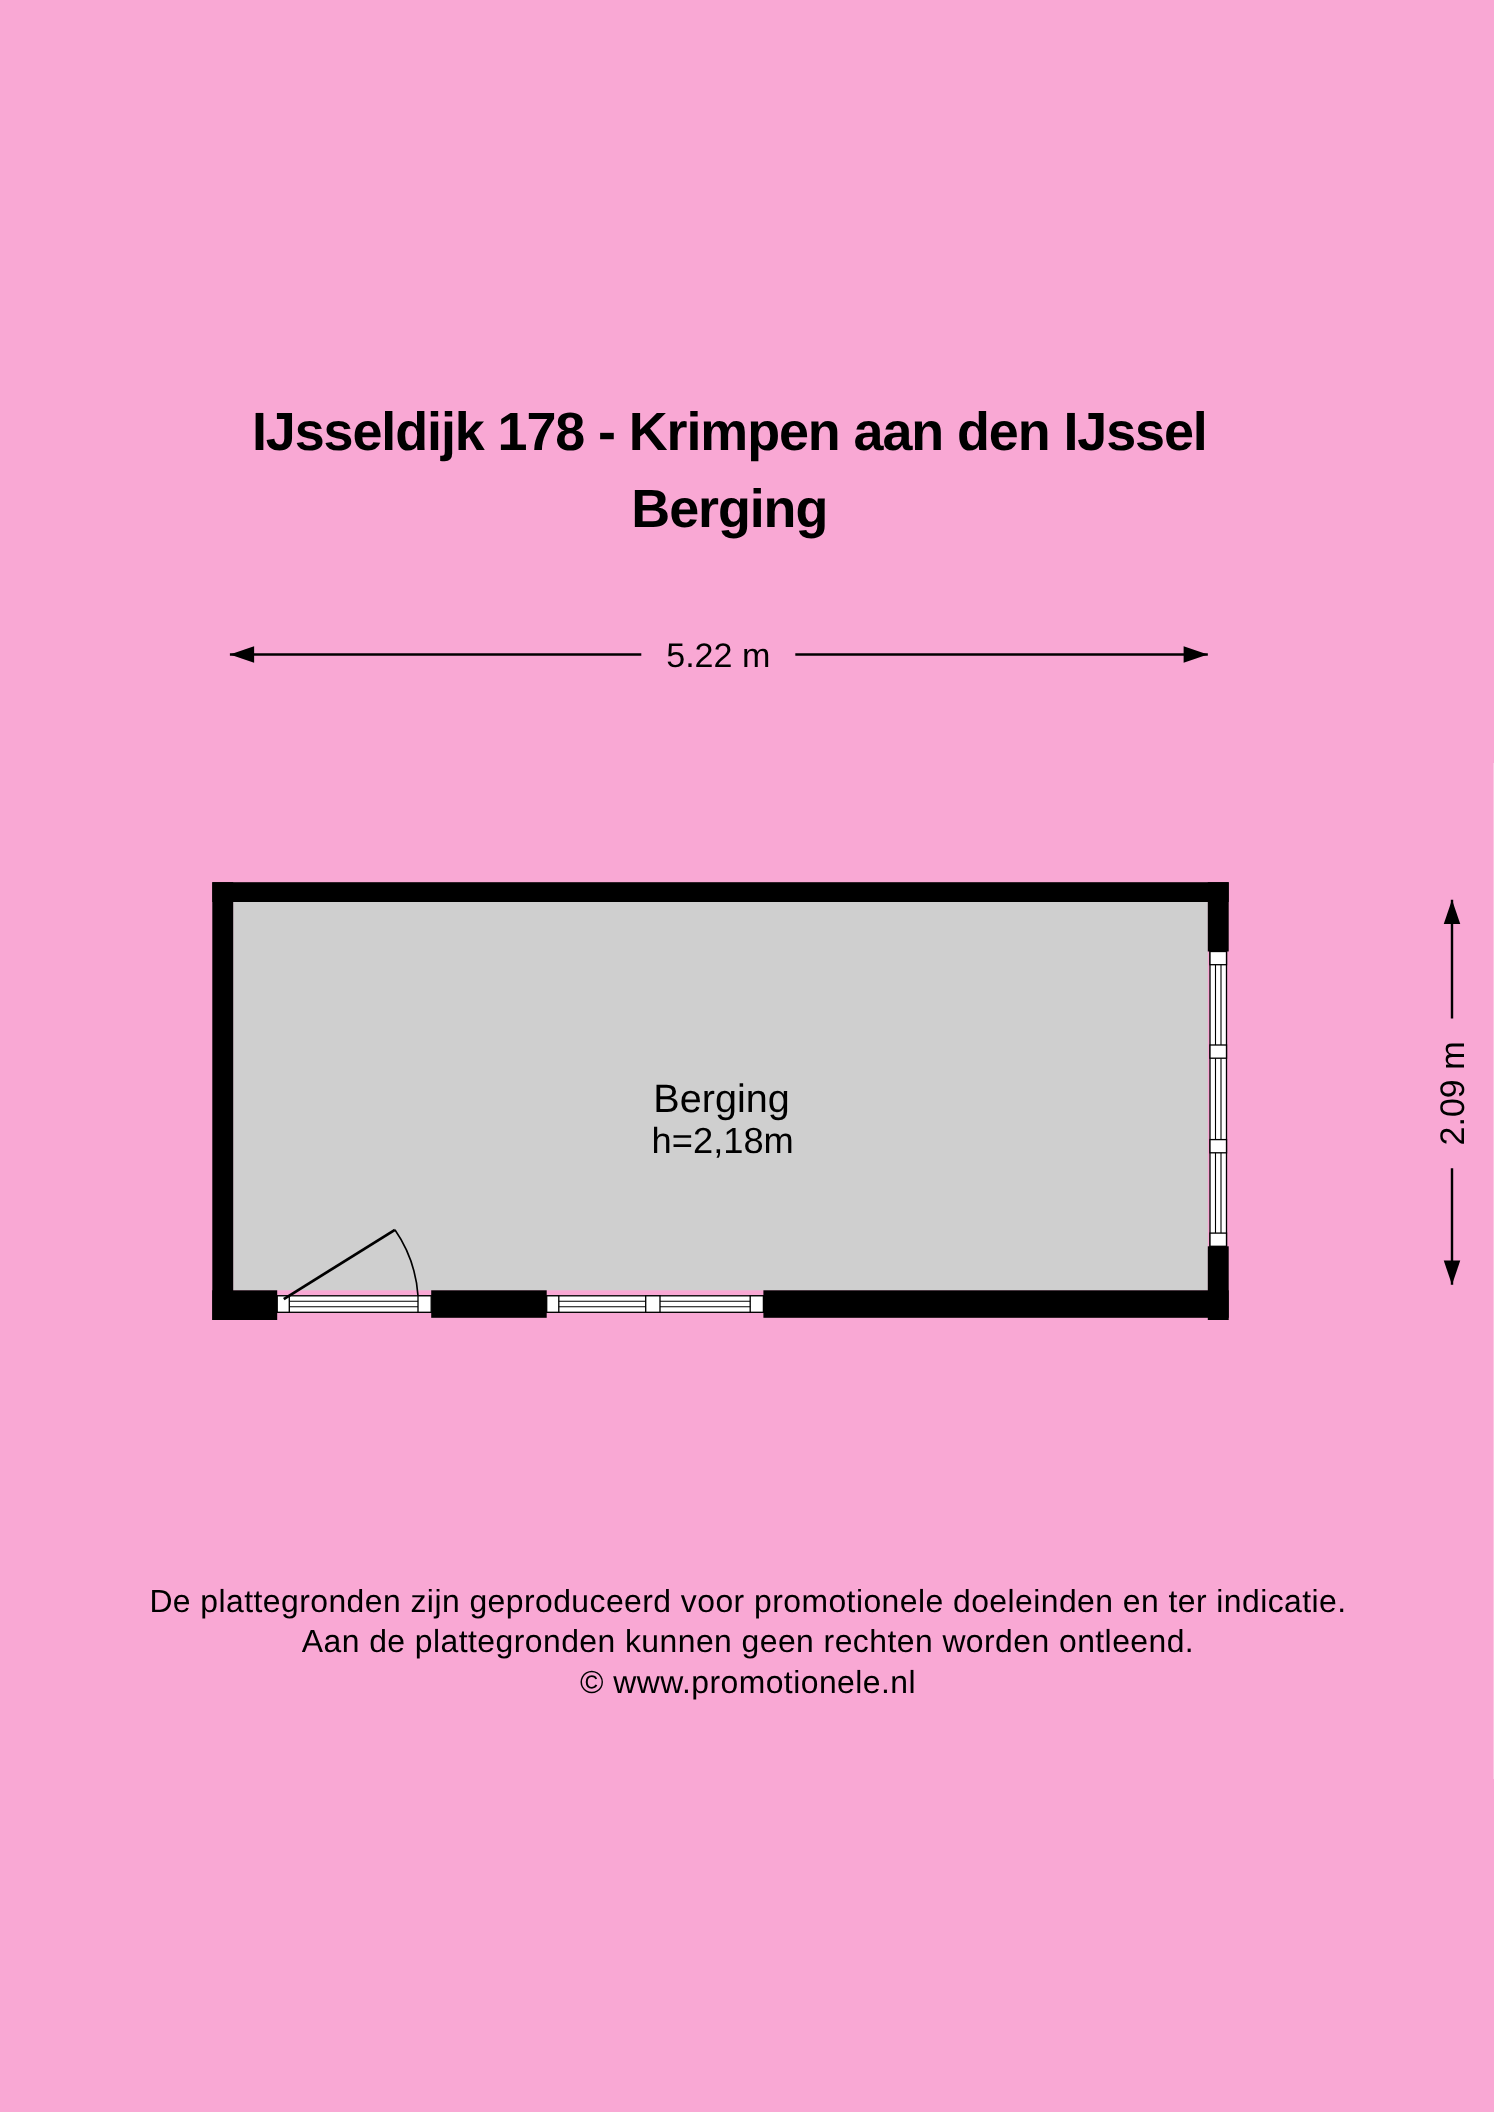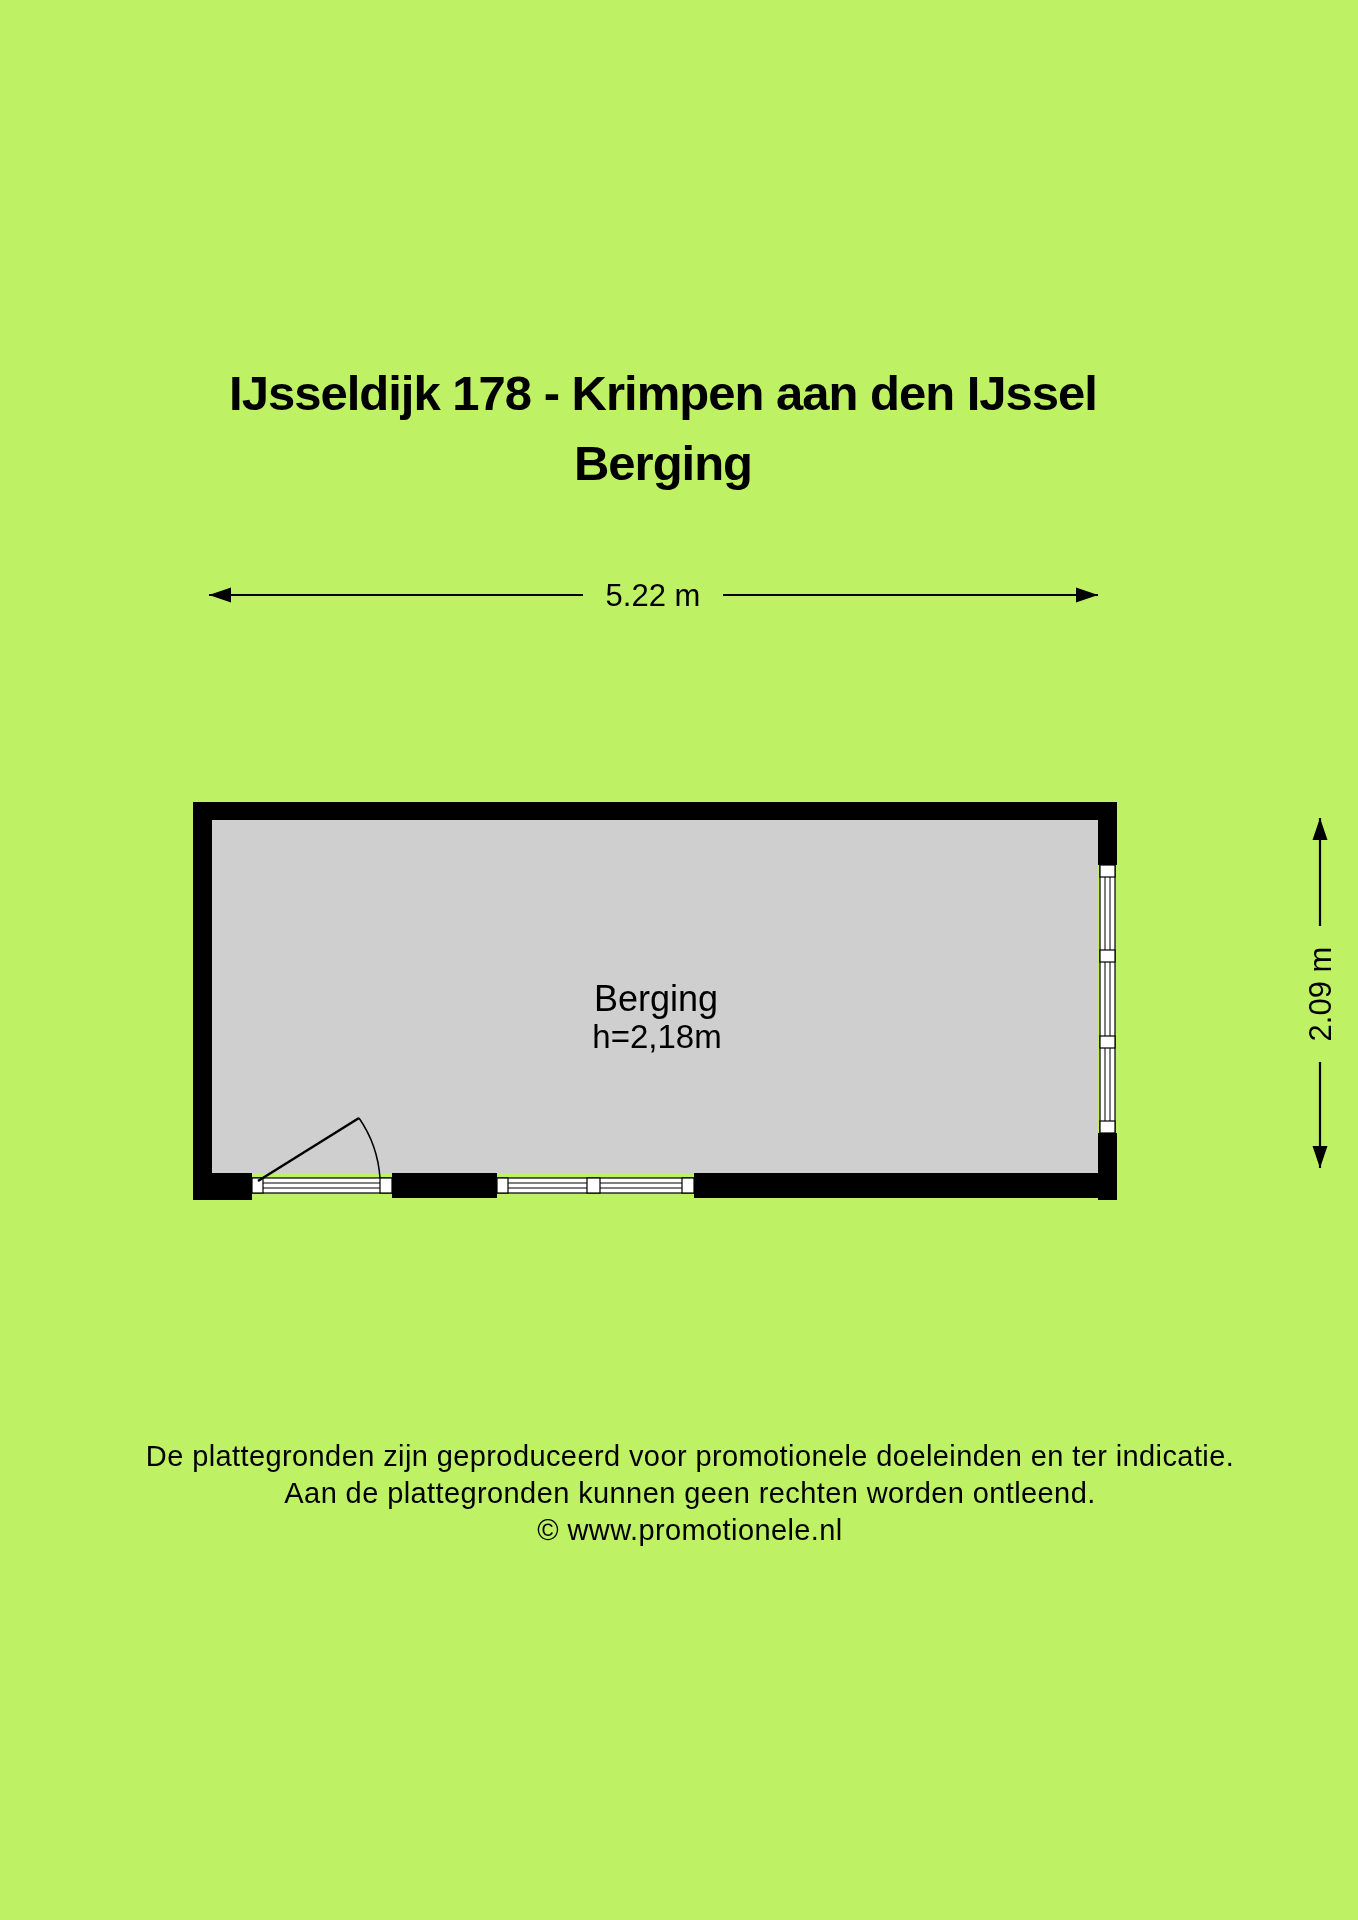--- a/index.html
+++ b/index.html
@@ -4,21 +4,21 @@
 <style>
   html, body {
     margin: 0;
     padding: 0;
     background: #ffffff;
   }
   .page {
     position: relative;
     width: 1358px;
     height: 1920px;
-    background: #bef264;
+    background: #f9a8d4;
     overflow: hidden;
     font-family: "Liberation Sans", sans-serif;
     color: #000000;
   }
   .title-block {
     position: absolute;
     top: 358px;
     left: 0;
     width: 1326px;
     text-align: center;
@@ -31,21 +31,21 @@
   .plan-svg {
     position: absolute;
     left: 0;
     top: 0;
     width: 1358px;
     height: 1920px;
   }
   .footer-block {
     position: absolute;
     top: 1438px;
-    left: 17px;
+    left: 7px;
     width: 1324px;
     text-align: center;
     font-size: 29px;
     line-height: 37px;
     letter-spacing: 0.4px;
     white-space: nowrap;
     padding-left: 11px;
   }
   .svg-label {
     font-family: "Liberation Sans", sans-serif;

